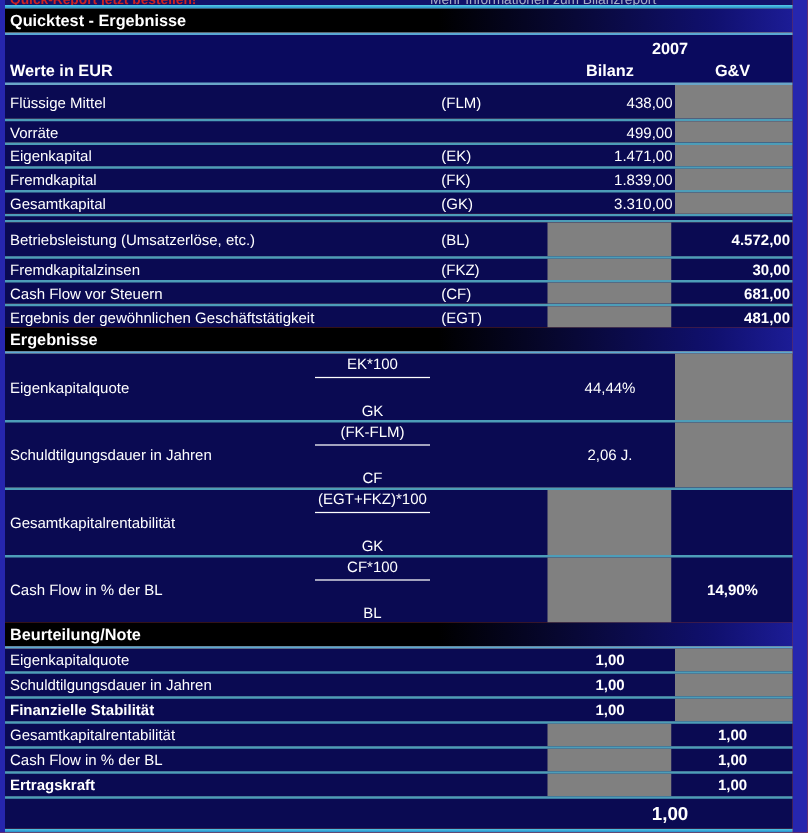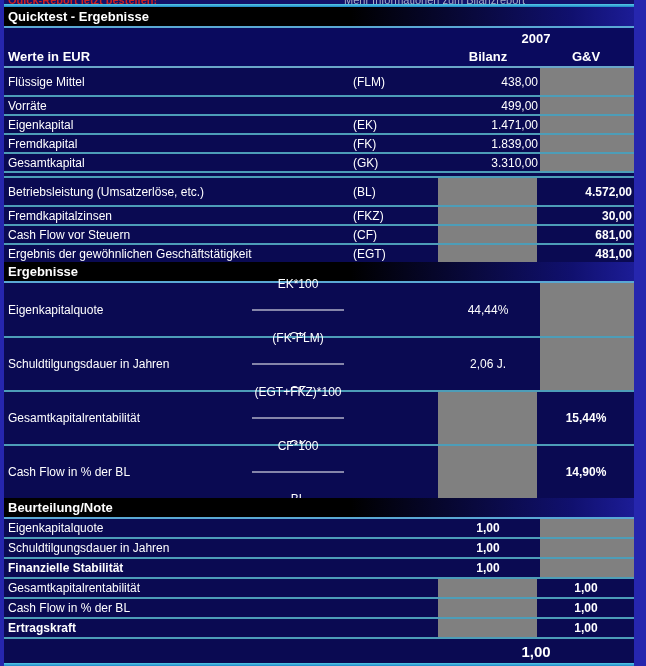--- a/index.html
+++ b/index.html
@@ -48,21 +48,21 @@
   .gray.gb{left:434px;width:99px;}
   .gray.gg{left:536px;width:94px;}
   
   .gap{height:7px;flex:none;background:#0a0a52;border-top:2px solid #4d9db8;border-bottom:2px solid #4d9db8;box-sizing:border-box;}
   
   .frow{height:54px;flex:none;position:relative;border-top:2px solid #4d9db8;box-sizing:border-box;background:#0a0a52;}
   .frow.first{border-top:none;height:53px;}
   .frow .c-label{position:absolute;top:0;height:100%;display:flex;align-items:center;font-size:12px;}
   .frow .c-bilanz,.frow .c-gv{position:absolute;top:0;height:100%;display:flex;align-items:center;font-size:12px;}
   .formula{position:absolute;left:248px;width:92px;top:50%;transform:translateY(-50%);text-align:center;font-size:12px;color:#fff;}
-  .formula .fnum{padding-bottom:19px;white-space:nowrap;}
+  .formula .fnum{padding-bottom:3px;white-space:nowrap;}
   .formula .fbar{border-top:1px solid #ffffff;height:0;}
   .formula .fden{padding-top:19px;white-space:nowrap;}
   
   .nrow{height:20px;flex:none;position:relative;border-top:2px solid #4d9db8;box-sizing:border-box;background:#0a0a52;}
   .nrow.first{border-top:none;height:18px;}
   .nrow span{position:absolute;top:0;height:100%;display:flex;align-items:center;font-size:12px;color:#fff;white-space:nowrap;}
   
   .grow{height:26px;flex:none;position:relative;border-top:2px solid #4d9db8;box-sizing:border-box;background:#0a0a52;}
   .grow .g-label{position:absolute;left:4px;top:0;height:100%;display:flex;align-items:center;font-size:16px;font-weight:bold;letter-spacing:2px;margin-top:44px;}
   .grow .g-value{position:absolute;left:434px;width:196px;top:0;height:100%;display:flex;align-items:center;justify-content:center;font-size:15px;font-weight:bold;}
@@ -174,21 +174,20 @@
       <div class="gray gg"></div>
     </div>
     <div class="frow">
       <span class="c-label">Gesamtkapitalrentabilität</span>
       <div class="formula">
         <div class="fnum">(EGT+FKZ)*100</div>
         <div class="fbar"></div>
         <div class="fden">GK</div>
       </div>
       <div class="gray gb"></div>
-      <span class="c-gv ctr">15,44%</span>
     </div>
     <div class="frow">
       <span class="c-label">Cash Flow in % der BL</span>
       <div class="formula">
         <div class="fnum">CF*100</div>
         <div class="fbar"></div>
         <div class="fden">BL</div>
       </div>
       <div class="gray gb"></div>
       <span class="c-gv ctr">14,90%</span>

